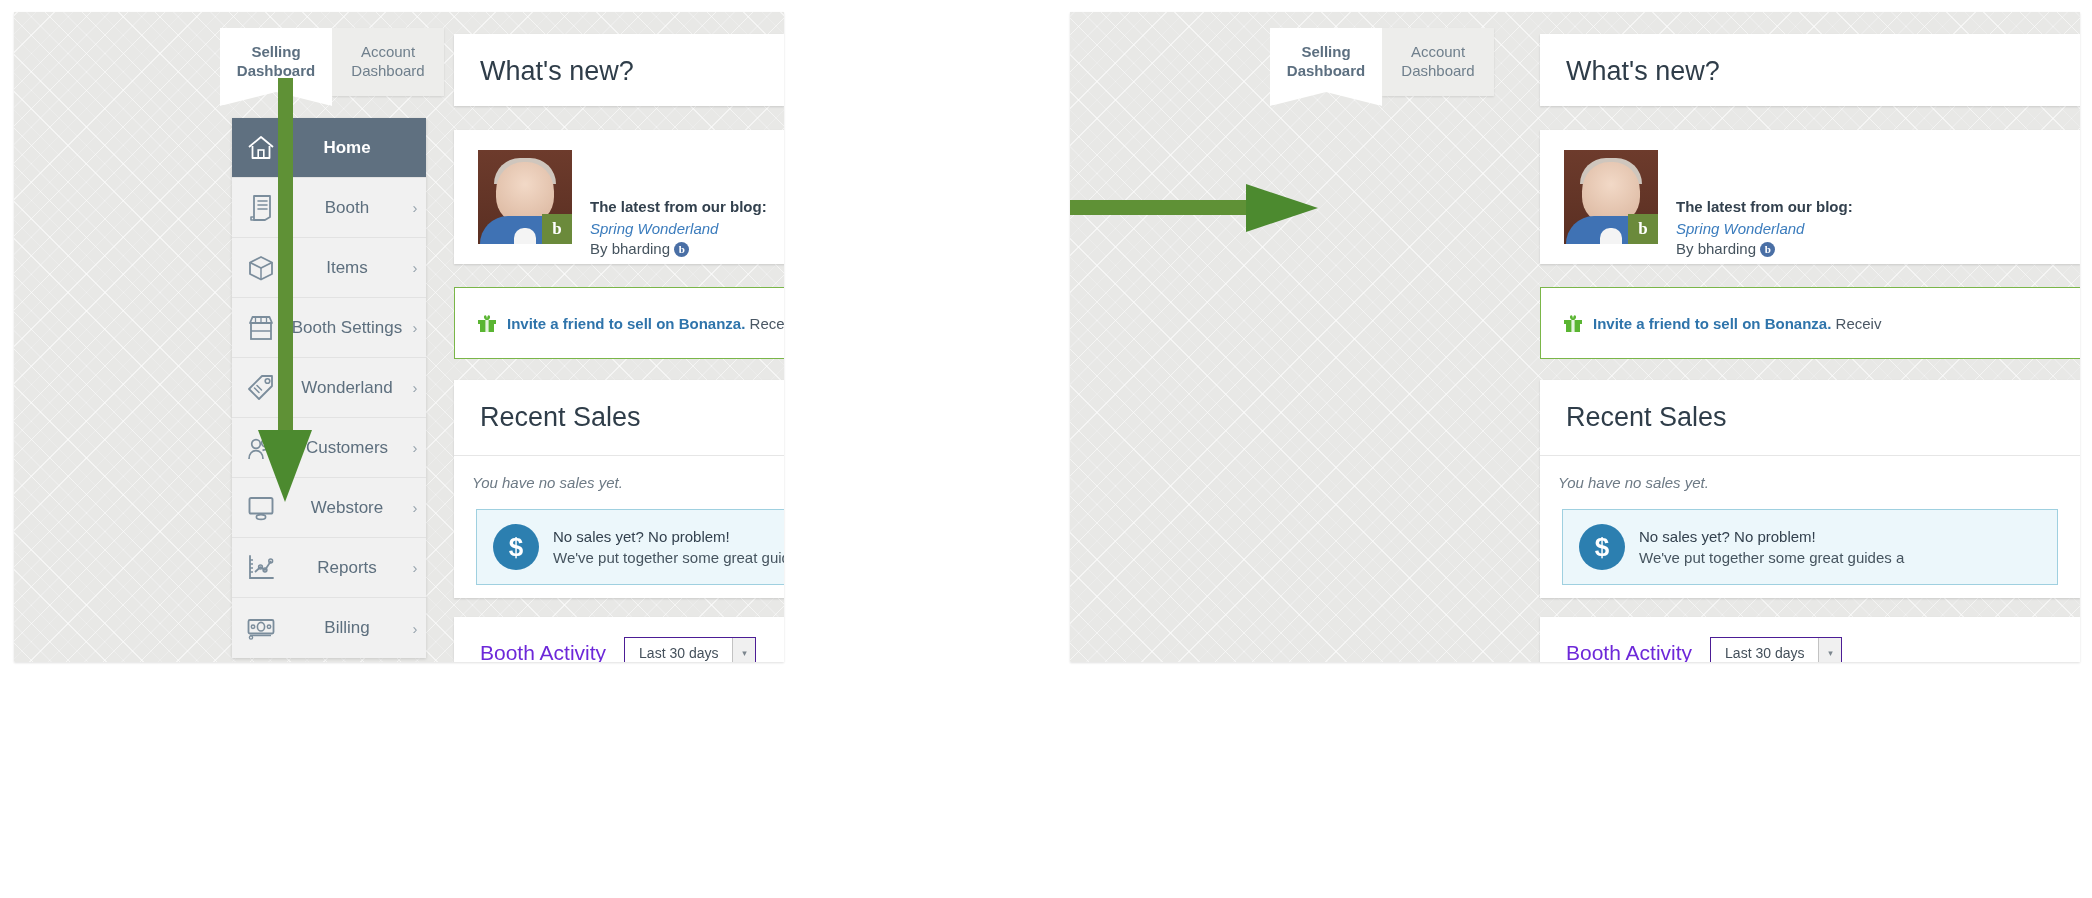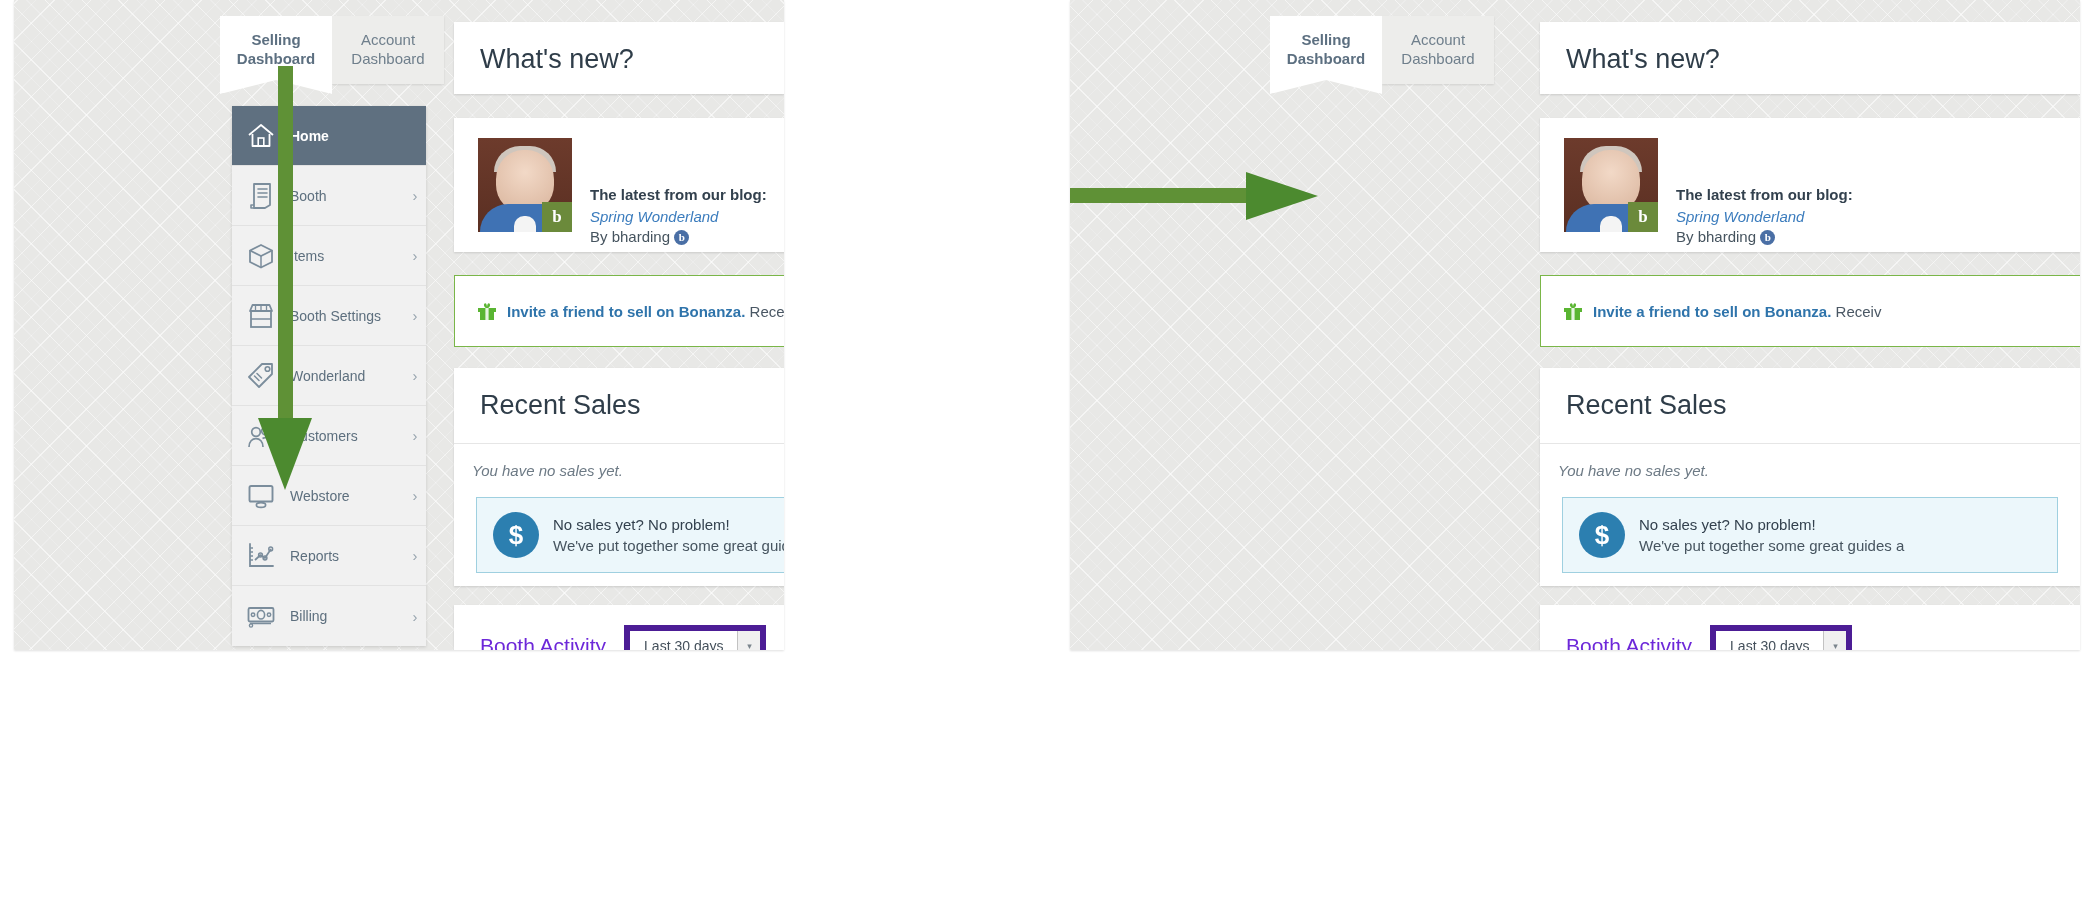--- a/index.html
+++ b/index.html
@@ -6,21 +6,21 @@
   body{
     width:2092px;height:898px;overflow:hidden;
     background:#ffffff;
     font-family:"Liberation Sans", sans-serif;
     -webkit-font-smoothing:antialiased;
   }
   .stage{position:relative;width:2092px;height:898px;}
 
   
   .panel{
-    position:absolute;top:0;height:650px;
+    position:absolute;top:12px;height:650px;
     background-color:#e8e8e6;
     background-image:
       repeating-linear-gradient(45deg, rgba(255,255,255,.55) 0 1px, rgba(0,0,0,0) 1px 13px),
       repeating-linear-gradient(-45deg, rgba(255,255,255,.55) 0 1px, rgba(0,0,0,0) 1px 13px),
       repeating-linear-gradient(45deg, rgba(150,150,150,.22) 0 1px, rgba(0,0,0,0) 1px 26px),
       repeating-linear-gradient(-45deg, rgba(150,150,150,.22) 0 1px, rgba(0,0,0,0) 1px 26px);
     overflow:hidden;
     box-shadow:0 1px 2px rgba(0,0,0,.12);
   }
   #panel-left{left:14px;width:770px;}
@@ -47,21 +47,21 @@
   #sidebar-left{left:218px;top:106px;width:194px;}
   .nav-row{
     display:flex;align-items:center;height:60px;
     border-bottom:1px solid #e2e2e2;
     box-sizing:border-box;position:relative;
   }
   .nav-row:last-child{border-bottom:none;}
   .nav-row.active{background:#5f7080;}
   .nav-ico{width:58px;display:flex;align-items:center;justify-content:center;flex:none;}
   .nav-ico svg{display:block;}
-  .nav-lbl{font-size:14px;color:#5d6f7e;flex:1;}
+  .nav-lbl{font-size:17px;color:#5d6f7e;flex:1;text-align:center;}
   .nav-row.active .nav-lbl{color:#ffffff;font-weight:bold;}
   .nav-chev{
     width:22px;flex:none;color:#97a4ae;font-size:15px;
     text-align:center;font-family:"Liberation Sans",sans-serif;
   }
 
   
   .card{position:absolute;background:#fff;box-shadow:0 1px 2px rgba(0,0,0,.13);overflow:hidden;}
   .card-title{font-size:27px;color:#2f3d49;padding:22px 26px;font-weight:normal;}
   .divider{height:1px;background:#e6e6e6;}
@@ -115,21 +115,21 @@
     width:46px;height:46px;border-radius:50%;background:#2c7fb0;color:#fff;flex:none;
     font-size:26px;font-weight:bold;line-height:46px;text-align:center;margin-right:14px;
     font-family:"Liberation Sans",sans-serif;
   }
   .tip-h{font-size:15px;font-weight:normal;color:#33414e;margin-bottom:4px;}
   .tip-s{font-size:15px;color:#46545f;}
 
   .activity{display:flex;align-items:center;padding:20px 26px;}
   .activity h3{font-size:21px;color:#6d28d9;font-weight:normal;margin:0 18px 0 0;}
   .ddl{
-    display:flex;align-items:stretch;border:6px solid #4c1d95;background:#fff;height:30px;
+    display:flex;align-items:stretch;border:1px solid #4c1d95;background:#fff;height:30px;
   }
   .ddl .v{padding:0 14px;font-size:14px;color:#44505b;display:flex;align-items:center;}
   .ddl .a{
     width:22px;background:#f0f0f0;border-left:1px solid #c2c2c2;
     display:flex;align-items:center;justify-content:center;color:#7b858d;font-size:9px;
   }
 
   
   .arrow{position:absolute;z-index:30;}
 </style>

